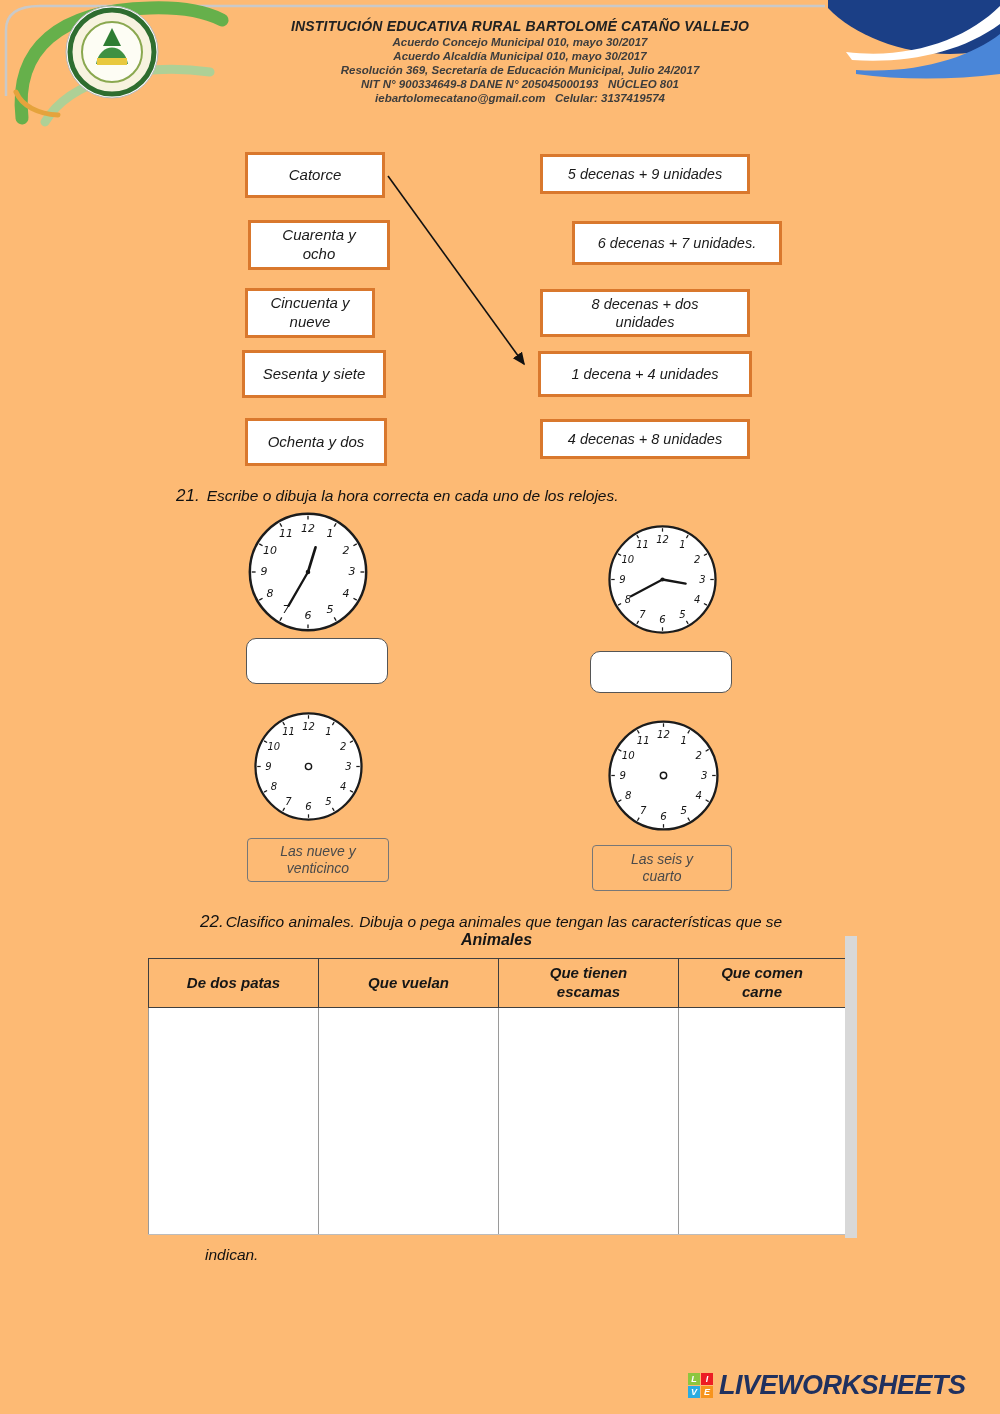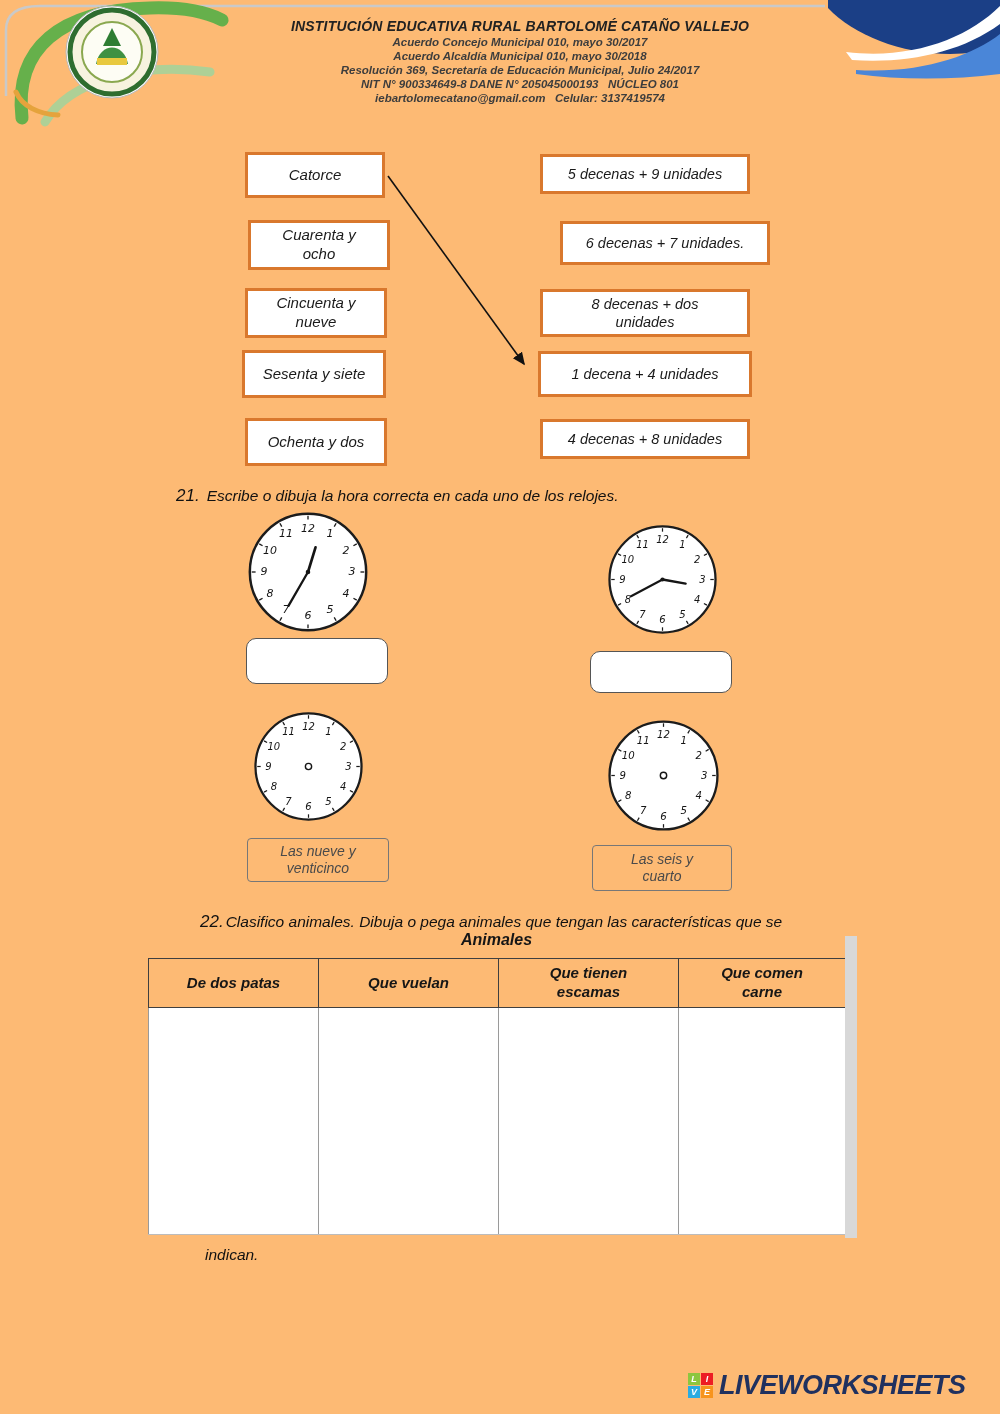--- a/index.html
+++ b/index.html
@@ -68,35 +68,35 @@
         <rect x="97" y="58" width="30" height="7" fill="#e8c93e"></rect>
         <path d="M 103,46 L 112,28 L 121,46 Z" fill="#2e7d32"></path>
       </g>
       <path d="M 828,0 L 1000,0 L 1000,47 C 935,66 862,44 828,8 Z" fill="#1b3f86"></path>
       <path d="M 846,52 C 912,60 968,38 1000,6 L 1000,24 C 962,52 908,64 852,60 Z" fill="#ffffff"></path>
       <path d="M 856,70 C 920,74 972,56 1000,34 L 1000,74 C 952,80 900,80 856,74 Z" fill="#4a86d8"></path>
     </svg>
     <div class="header-text">
       <div class="inst-name">INSTITUCIÓN EDUCATIVA RURAL BARTOLOMÉ CATAÑO VALLEJO</div>
       <div class="hline">Acuerdo Concejo Municipal 010, mayo 30/2017</div>
-      <div class="hline">Acuerdo Alcaldía Municipal 010, mayo 30/2018</div>
+      <div class="hline">Acuerdo Alcaldía Municipal 010, mayo 30/2017</div>
       <div class="hline">Resolución 369, Secretaría de Educación Municipal, Julio 24/2017</div>
       <div class="hline">NIT N° 900334649-8  DANE N° 205045000193 &nbsp; NÚCLEO 801</div>
       <div class="hline">iebartolomecatano@gmail.com &nbsp; Celular: 3137419574</div>
     </div>
   </div>
 
   <div class="mbox" style="left:245px;top:152px;width:140px;height:46px;">Catorce</div>
   <div class="mbox" style="left:248px;top:220px;width:142px;height:50px;">Cuarenta y ocho</div>
-  <div class="mbox" style="left:245px;top:288px;width:142px;height:50px;">Cincuenta y nueve</div>
+  <div class="mbox" style="left:245px;top:288px;width:130px;height:50px;">Cincuenta y nueve</div>
   <div class="mbox" style="left:245px;top:418px;width:142px;height:48px;">Ochenta y dos</div>
   <div class="mbox" style="left:242px;top:350px;width:144px;height:48px;">Sesenta y siete</div>
 
   <div class="mbox right" style="left:540px;top:154px;width:210px;height:40px;">5 decenas + 9 unidades</div>
-  <div class="mbox right" style="left:560px;top:221px;width:210px;height:44px;">6 decenas + 7 unidades.</div>
+  <div class="mbox right" style="left:572px;top:221px;width:210px;height:44px;">6 decenas + 7 unidades.</div>
   <div class="mbox right" style="left:540px;top:289px;width:210px;height:48px;padding:2px 40px;">8 decenas + dos unidades</div>
   <div class="mbox right" style="left:538px;top:351px;width:214px;height:46px;">1 decena + 4 unidades</div>
   <div class="mbox right" style="left:540px;top:419px;width:210px;height:40px;">4 decenas + 8 unidades</div>
 
   <svg class="arrow-overlay" viewBox="0 0 1000 1414">
     <defs>
       <marker id="ah" markerWidth="9" markerHeight="8" refX="7" refY="3.5" orient="auto">
         <path d="M0,0 L8,3.5 L0,7 Z" fill="#111"></path>
       </marker>
     </defs>

